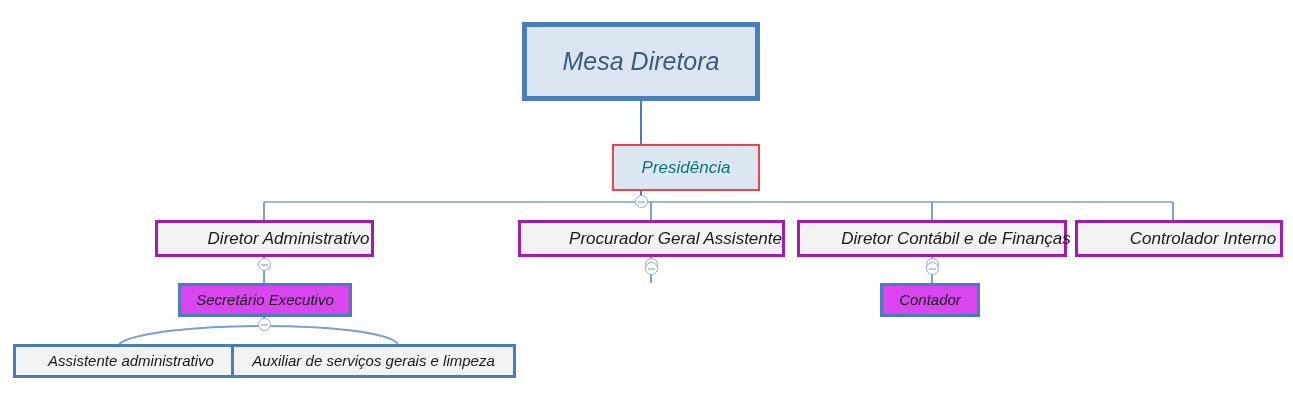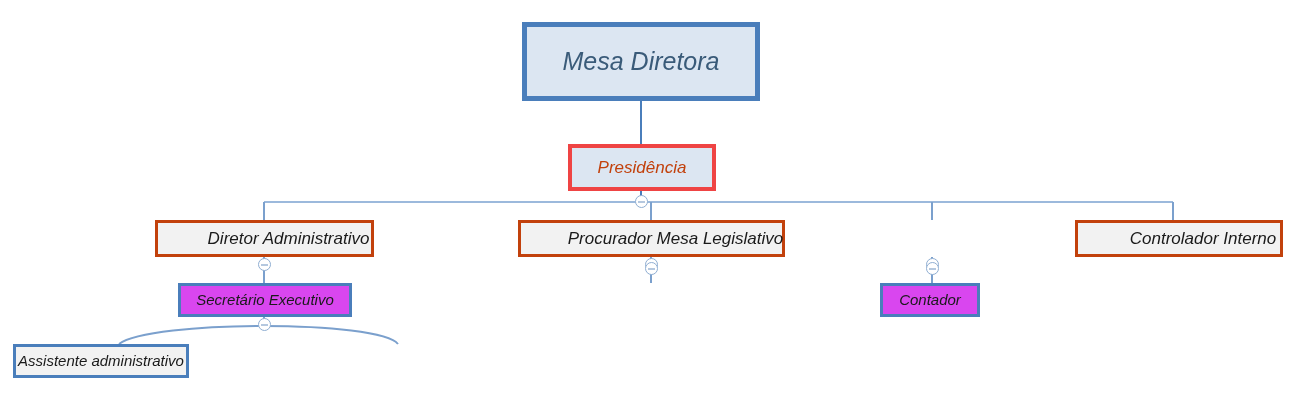--- a/index.html
+++ b/index.html
@@ -40,28 +40,29 @@
   }
   
   .node.level-0 {
     border: 5px solid #4a7ebb;
     background: #dce6f2;
     color: #3a5b79;
     font-size: 25px;
   }
   
   .node.level-1 {
-    border: 4px solid #ef4444;
+    border: 2px solid #ef4444;
     background: #dce6f2;
-    color: #c2410c;
+    color: #0f766e;
     font-size: 17px;
+    margin-left: 44px;
   }
   
   .node.level-2 {
-    border: 3px solid #c2410c;
+    border: 3px solid #a21caf;
     background: #f2f2f2;
     color: #1a1a1a;
     font-size: 17px;
     padding-left: 48px;
   }
   
   .node.level-3 {
     border: 3px solid #4a7ebb;
     background: #d946ef;
     color: #1a1a1a;
@@ -141,40 +142,46 @@
     <span class="node-label">Presidência</span>
   </div>
   <div class="collapse-badge" style="left:635px; top:195px;"></div>
 
   <div class="node level-2" style="left:155px; top:220px; width:219px; height:37px;">
     <span class="node-label">Diretor Administrativo</span>
   </div>
   <div class="collapse-badge" style="left:258px; top:258px;"></div>
 
   <div class="node level-2" style="left:518px; top:220px; width:267px; height:37px;">
-    <span class="node-label">Procurador Mesa Legislativo</span>
+    <span class="node-label">Procurador Geral Assistente</span>
   </div>
   <div class="collapse-badge" style="left:645px; top:258px;"></div>
 
+  <div class="node level-2" style="left:797px; top:220px; width:270px; height:37px;">
+    <span class="node-label">Diretor Contábil e de Finanças</span>
+  </div>
   <div class="collapse-badge" style="left:926px; top:258px;"></div>
 
   <div class="node level-2" style="left:1075px; top:220px; width:208px; height:37px;">
     <span class="node-label">Controlador Interno</span>
   </div>
 
   <div class="node level-3" style="left:178px; top:283px; width:174px; height:34px;">
     <span class="node-label">Secretário Executivo</span>
   </div>
   <div class="collapse-badge" style="left:258px; top:318px;"></div>
 
   <div class="collapse-badge" style="left:645px; top:262px;"></div>
 
   <div class="node level-3" style="left:880px; top:283px; width:100px; height:34px;">
     <span class="node-label">Contador</span>
   </div>
   <div class="collapse-badge" style="left:926px; top:262px;"></div>
 
-  <div class="node level-4" style="left:13px; top:344px; width:176px; height:34px;">
+  <div class="node level-4" style="left:13px; top:344px; width:236px; height:34px;">
     <span class="node-label">Assistente administrativo</span>
   </div>
 
+  <div class="node level-4" style="left:231px; top:344px; width:285px; height:34px;">
+    <span class="node-label">Auxiliar de serviços gerais e limpeza</span>
+  </div>
 
 </div>
 
 </body></html>

